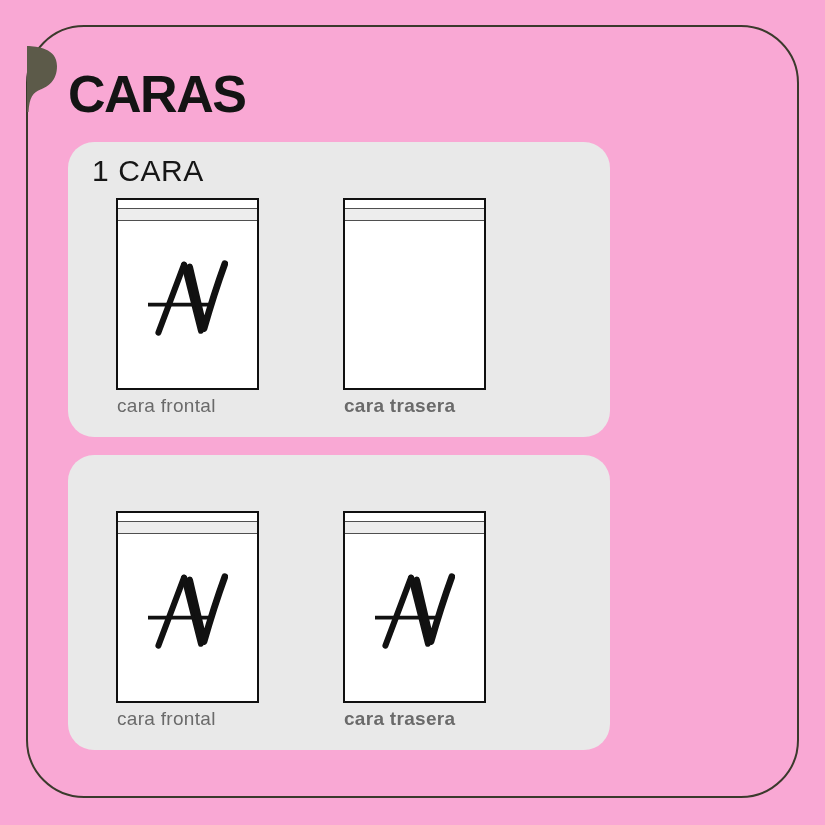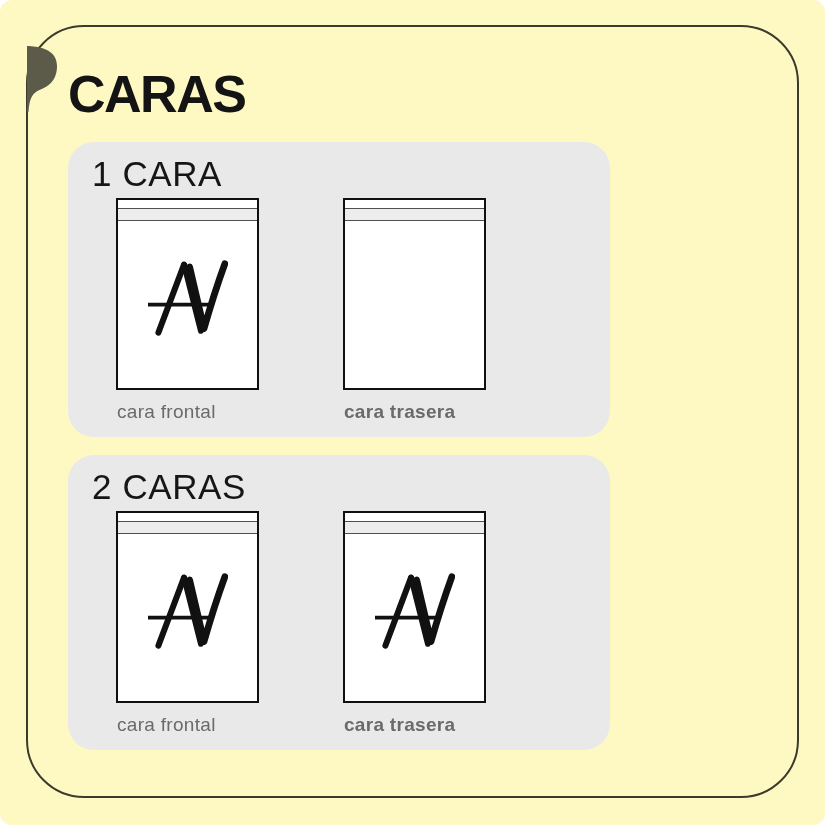--- a/index.html
+++ b/index.html
@@ -12,21 +12,21 @@
     --band-line:#4f4f4f;
     --band-fill:#ededed;
   }
   *{box-sizing:border-box;}
   html,body{margin:0;padding:0;}
   body{
     width:825px;height:825px;background:#ffffff;
     font-family:"Liberation Sans", sans-serif;
     -webkit-font-smoothing:antialiased;
   }
-  .canvas{position:relative;width:825px;height:825px;overflow:hidden;background:#fef9c3;border-radius:12px;}
+  .canvas{position:relative;width:825px;height:825px;overflow:hidden;background:#f9a8d4;}
 
   .frame{
     position:absolute;left:26px;top:25px;width:773px;height:773px;
     border:2.5px solid var(--frame-border);
     border-radius:58px;
   }
   .tab{position:absolute;left:27px;top:46px;}
 
   .title{
     position:absolute;left:68px;top:68px;margin:0;
@@ -35,21 +35,21 @@
   }
 
   .panel{
     position:absolute;left:68px;width:542px;height:295px;
     background:var(--panel-bg);border-radius:26px;
   }
   .panel-1{top:142px;}
   .panel-2{top:455px;}
   .panel h2{
     position:absolute;left:24px;top:14px;margin:0;
-    font-size:35px;font-weight:400;letter-spacing:0.6px;
+    font-size:30px;font-weight:400;letter-spacing:0.6px;
     line-height:1;color:#161616;
   }
 
   .card{position:absolute;top:56px;width:143px;}
   .card.pos-a{left:48px;}
   .card.pos-b{left:275px;font-weight:bold;}
 
   .bag{
     position:relative;width:143px;height:192px;background:#ffffff;
     border:2.5px solid var(--bag-border);
@@ -57,21 +57,21 @@
   .band{
     position:absolute;left:0;right:0;top:8px;height:13px;
     background:var(--band-fill);
     border-top:1.4px solid var(--band-line);
     border-bottom:1.4px solid var(--band-line);
   }
   .logo{
     position:absolute;left:50%;top:60px;transform:translateX(-50%);
   }
   .caption{
-    margin-top:12px;font-size:19px;letter-spacing:0.3px;
+    margin-top:6px;font-size:19px;letter-spacing:0.3px;
     color:var(--caption);line-height:1.1;padding-left:1px;
   }
 </style>
 </head>
 <body>
 
 <div class="canvas">
 
   <svg width="0" height="0" style="position:absolute" aria-hidden="true">
     <defs>
@@ -108,21 +108,20 @@
     <div class="card pos-b">
       <div class="bag">
         <div class="band"></div>
 
       </div>
       <div class="caption">cara trasera</div>
     </div>
   </section>
 
   <section class="panel panel-2">
-    <h2>2 CARAS</h2>
 
     <div class="card pos-a">
       <div class="bag">
         <div class="band"></div>
         <svg class="logo" width="80" height="78" viewBox="0 0 100 96">
           <use href="#av-logo"></use>
         </svg>
       </div>
       <div class="caption">cara frontal</div>
     </div>

